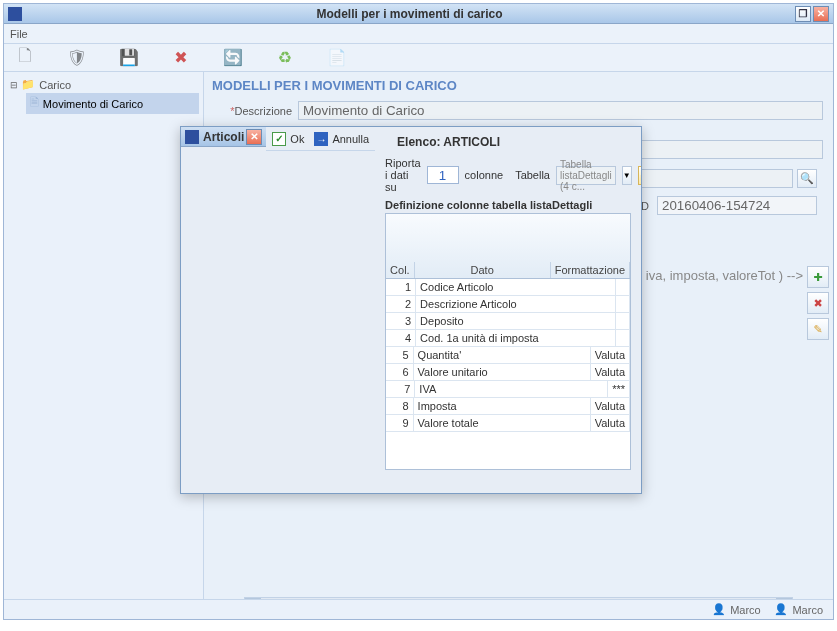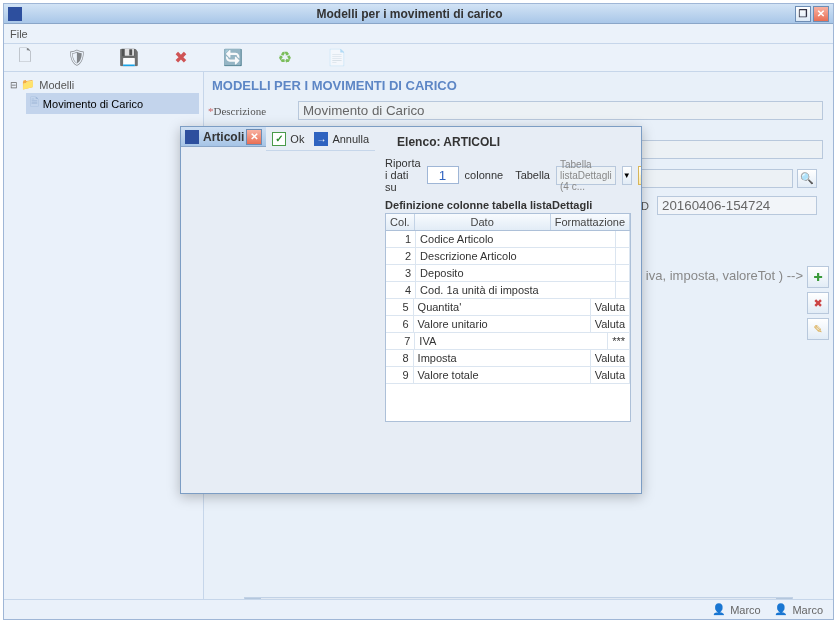--- a/index.html
+++ b/index.html
@@ -22,21 +22,21 @@
   .sidebar { width: 200px; border-right: 1px solid #c6d6ea; background:#eaf1fa; padding:4px; overflow:auto; }
   .tree-node { display:flex; align-items:center; gap:4px; padding:2px; color:#555; }
   .tree-child { margin-left:18px; background:#c3d4ec; padding:1px 4px; display:flex; align-items:center; gap:4px; }
   .folder-icon { color:#e3b55b; }
   .doc-icon { color:#9cb5d6; }
   .toggle { font-size:9px; color:#666; }
 
   .content { flex:1; padding:4px 10px 4px 4px; position:relative; overflow:hidden;}
   .section-title { color:#5d86c5; font-weight:bold; font-size:13px; padding:2px 0 6px 4px; }
   .form-row { display:flex; align-items:center; margin:2px 0; }
-  .form-label { width: 90px; padding-right:6px; color:#555;font-family:Liberation Serif, serif; }
+  .form-label { width: 90px; text-align:right; padding-right:6px; color:#555; }
   .form-label .req { color:#c66; }
   .text-input { flex:1; height:19px; border:1px solid #b8c8dc; background:#ecf1f5; padding:1px 4px; color:#666; }
   .id-row { display:flex; justify-content:flex-end; align-items:center; gap:8px; padding:4px 6px; }
   .id-row .text-input { flex:none; width:160px; background:#f2f5f9; }
   .search-field-wrap { display:flex; justify-content:flex-end; gap:4px; padding:4px 6px;}
   .search-field-wrap .text-input { width:140px; }
   .btn-icon { width:20px; height:19px; border:1px solid #b8c8dc; background:linear-gradient(#fff,#e2ecf6); display:flex; align-items:center; justify-content:center; cursor:pointer; }
 
   .bg-tag { color:#888; font-size:13px; position:absolute; right:30px; top:196px;}
   .side-btns { position:absolute; right:4px; top:194px; display:flex; flex-direction:column; gap:4px; }
@@ -65,21 +65,21 @@
   .cols-row .num-input{ width:32px; height:18px; border:1px solid #9fb6d6; text-align:center; color:#2f63c0; background:#fff;}
   .cols-row .label{ color:#333;}
   .cols-row .spacer{ flex:1;}
   .cols-row .combo{ width:110px; height:19px; border:1px solid #b8c8dc; background:#ecf1f5; color:#888; padding:0 3px; font-size:10px; display:flex; align-items:center;}
   .cols-row .combo-btn{ width:17px; height:19px; border:1px solid #b8c8dc; background:linear-gradient(#fff,#e2ecf6); display:flex; align-items:center; justify-content:center; font-size:8px;}
   .cols-row .lock-btn{ width:19px; height:19px; border:1px solid #d7b55a; background:linear-gradient(#fff,#fbe9a9); display:flex; align-items:center; justify-content:center;}
 
   .modal-h2{ font-weight:bold; font-size:11px; color:#333; margin:6px 0 2px;}
   .grid{ border:1px solid #adc0d8; background:#fff; }
   .grid-header{ display:flex; background:linear-gradient(#f8fbfe,#e2ecf6); border-bottom:1px solid #adc0d8;}
-  .gh-cell{ border-right:1px solid #c3d3e6; padding:2px 4px; text-align:center; color:#444;}
+  .gh-cell{ border-right:1px solid #c3d3e6; padding:2px 4px; text-align:center; color:#444;margin-top:48px;}
   .gh-cell.c1{ width:30px;} .gh-cell.c2{ width:200px;} .gh-cell.c3{ flex:1;}
   .grid-row{ display:flex; border-bottom:1px solid #dbe5f0;}
   .g-cell{ border-right:1px solid #dbe5f0; padding:2px 4px; color:#333;}
   .g-cell.c1{ width:30px; text-align:right;} .g-cell.c2{ width:200px;} .g-cell.c3{ flex:1;}
   .grid-body{ height:190px; overflow:auto; background:#fff;}
 </style>
 </head>
 <body>
 
 <div class="mainwin">
@@ -102,21 +102,21 @@
     <div class="ticon" style="color:#4a8bd0; opacity:0.9">🔄</div>
     <div class="ticon" style="color:#6fb84a; opacity:0.9">♻</div>
     <div class="ticon">📄</div>
   </div>
 
   <div class="body-area">
     <div class="sidebar">
       <div class="tree-node">
         <span class="toggle">⊟</span>
         <span class="folder-icon">📁</span>
-        <span>Modelli</span>
+        <span>Carico</span>
       </div>
       <div class="tree-child">
         <span class="doc-icon">🗎</span>
         <span>Movimento di Carico</span>
       </div>
     </div>
 
     <div class="content">
       <div class="section-title">MODELLI PER I MOVIMENTI DI CARICO</div>
 

